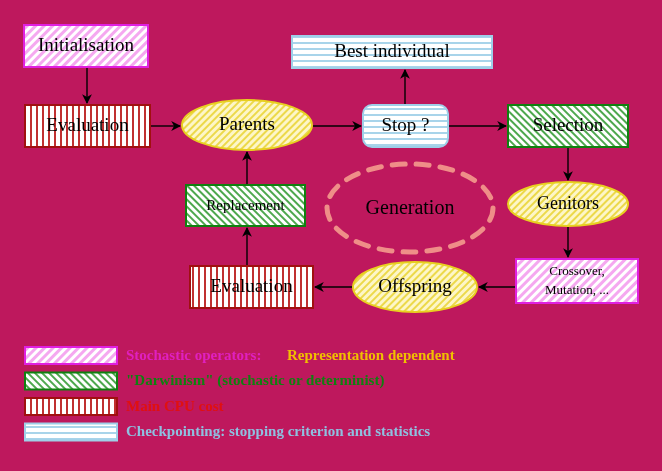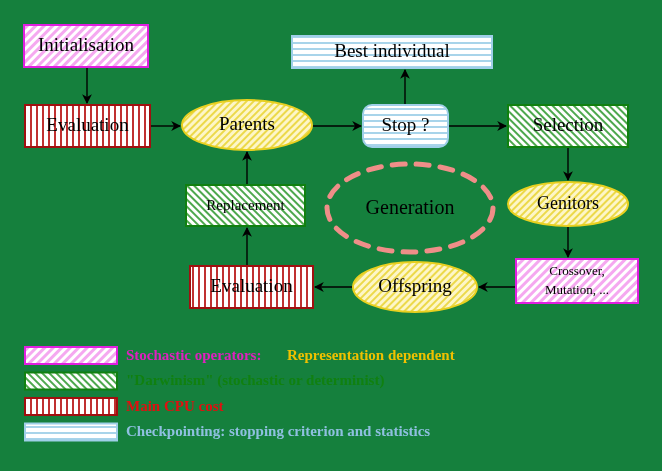--- a/index.html
+++ b/index.html
@@ -4,21 +4,21 @@
 <style>
   html, body {
     margin: 0;
     padding: 0;
     background: #ffffff;
   }
   #page {
     position: relative;
     width: 662px;
     height: 471px;
-    background: #15803d;
+    background: #be185d;
     font-family: "Liberation Serif", serif;
     overflow: hidden;
   }
   svg { display: block; }
   .node-label {
     font-family: "Liberation Serif", serif;
     fill: #000000;
     text-anchor: middle;
     dominant-baseline: middle;
   }

